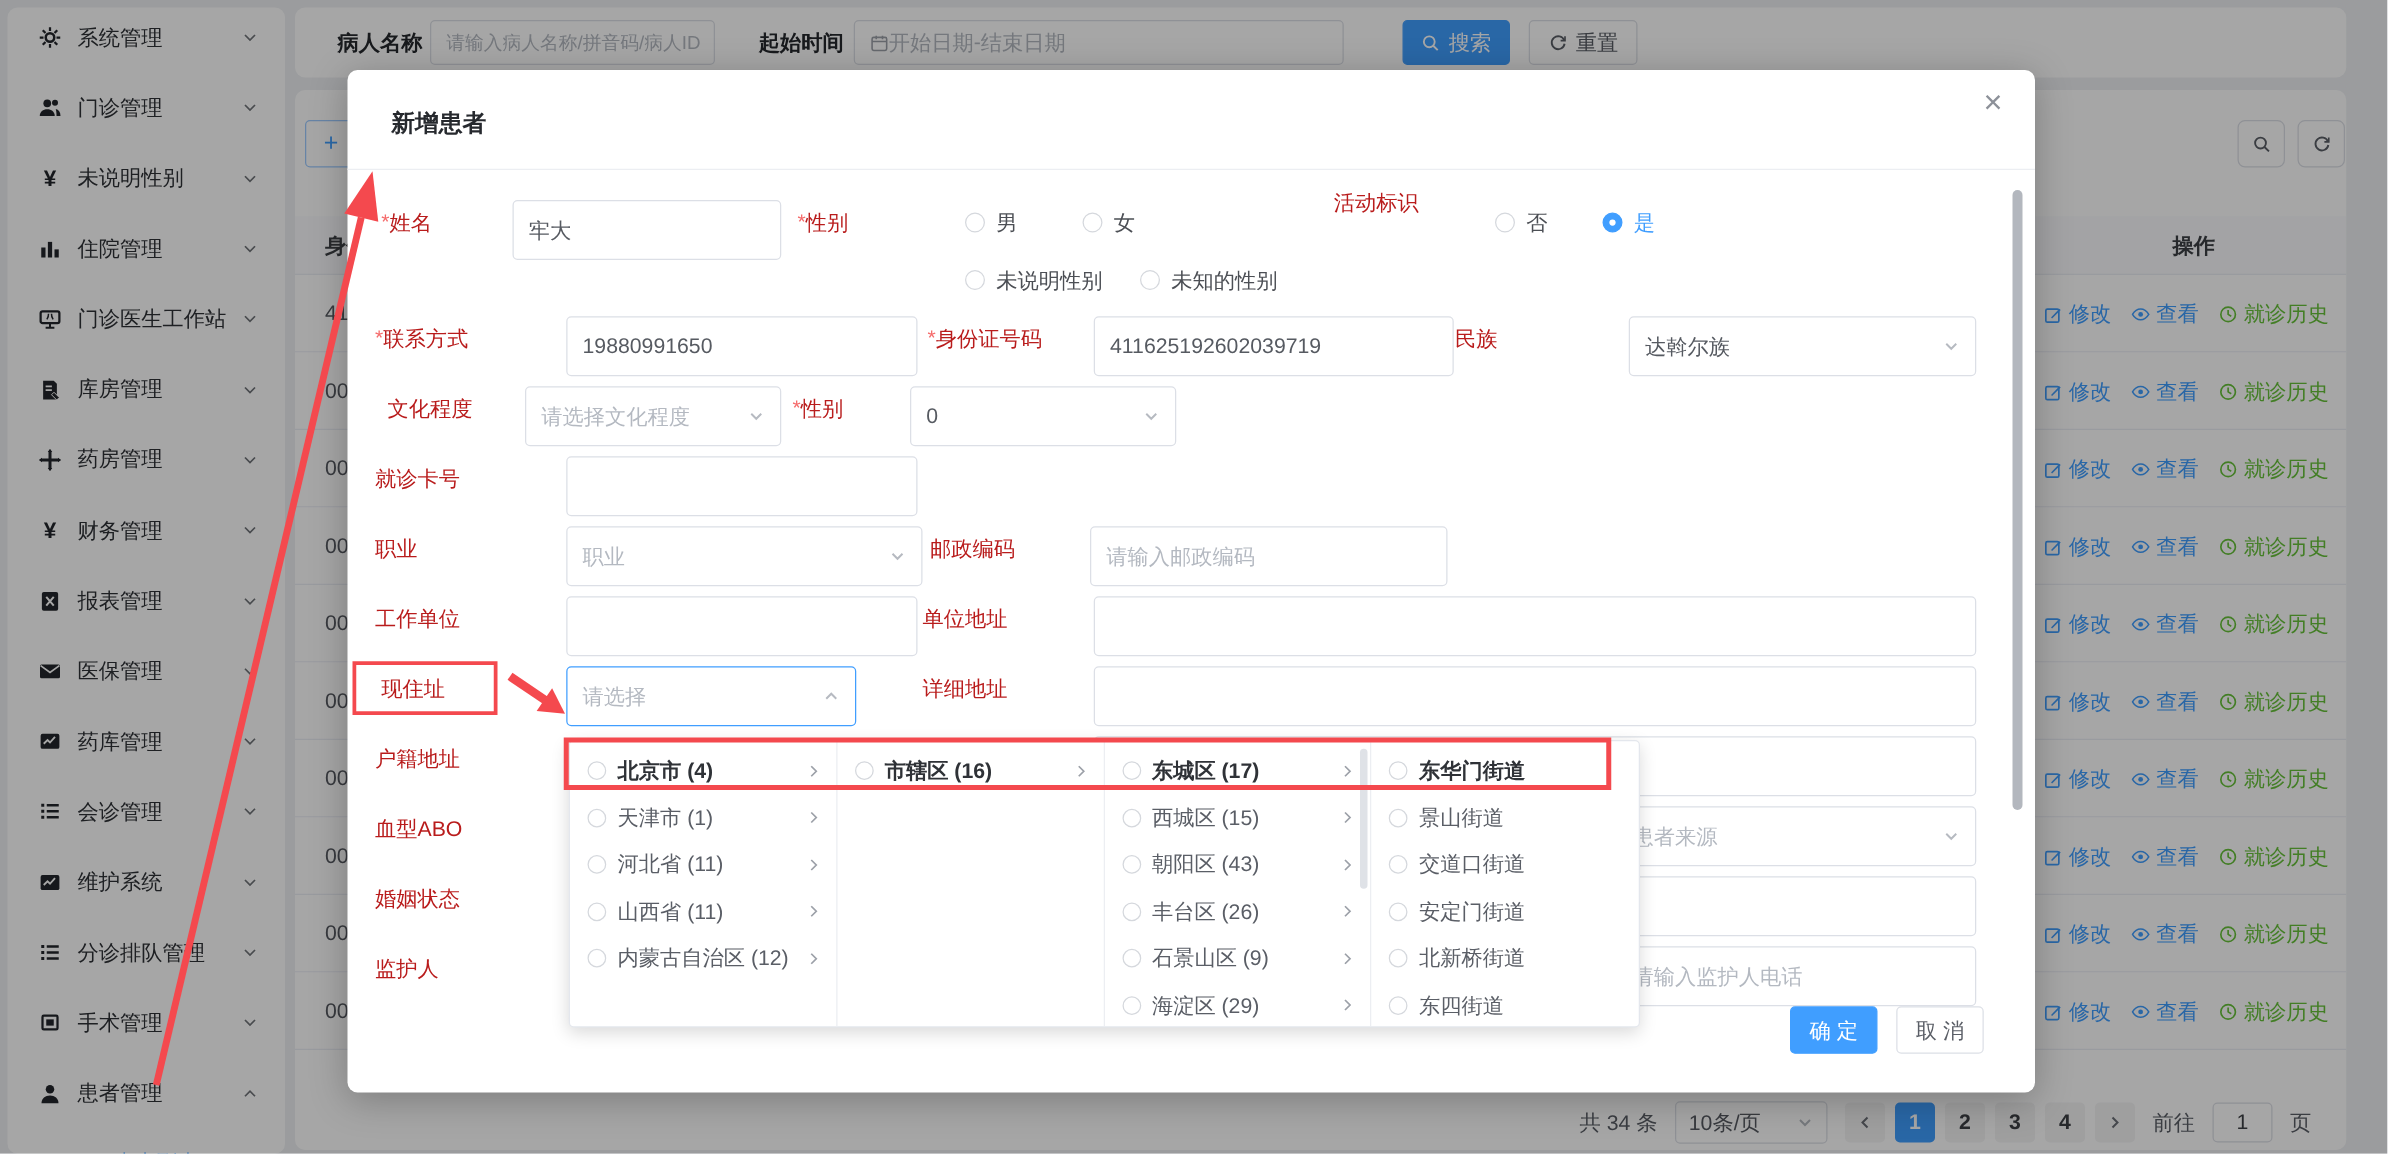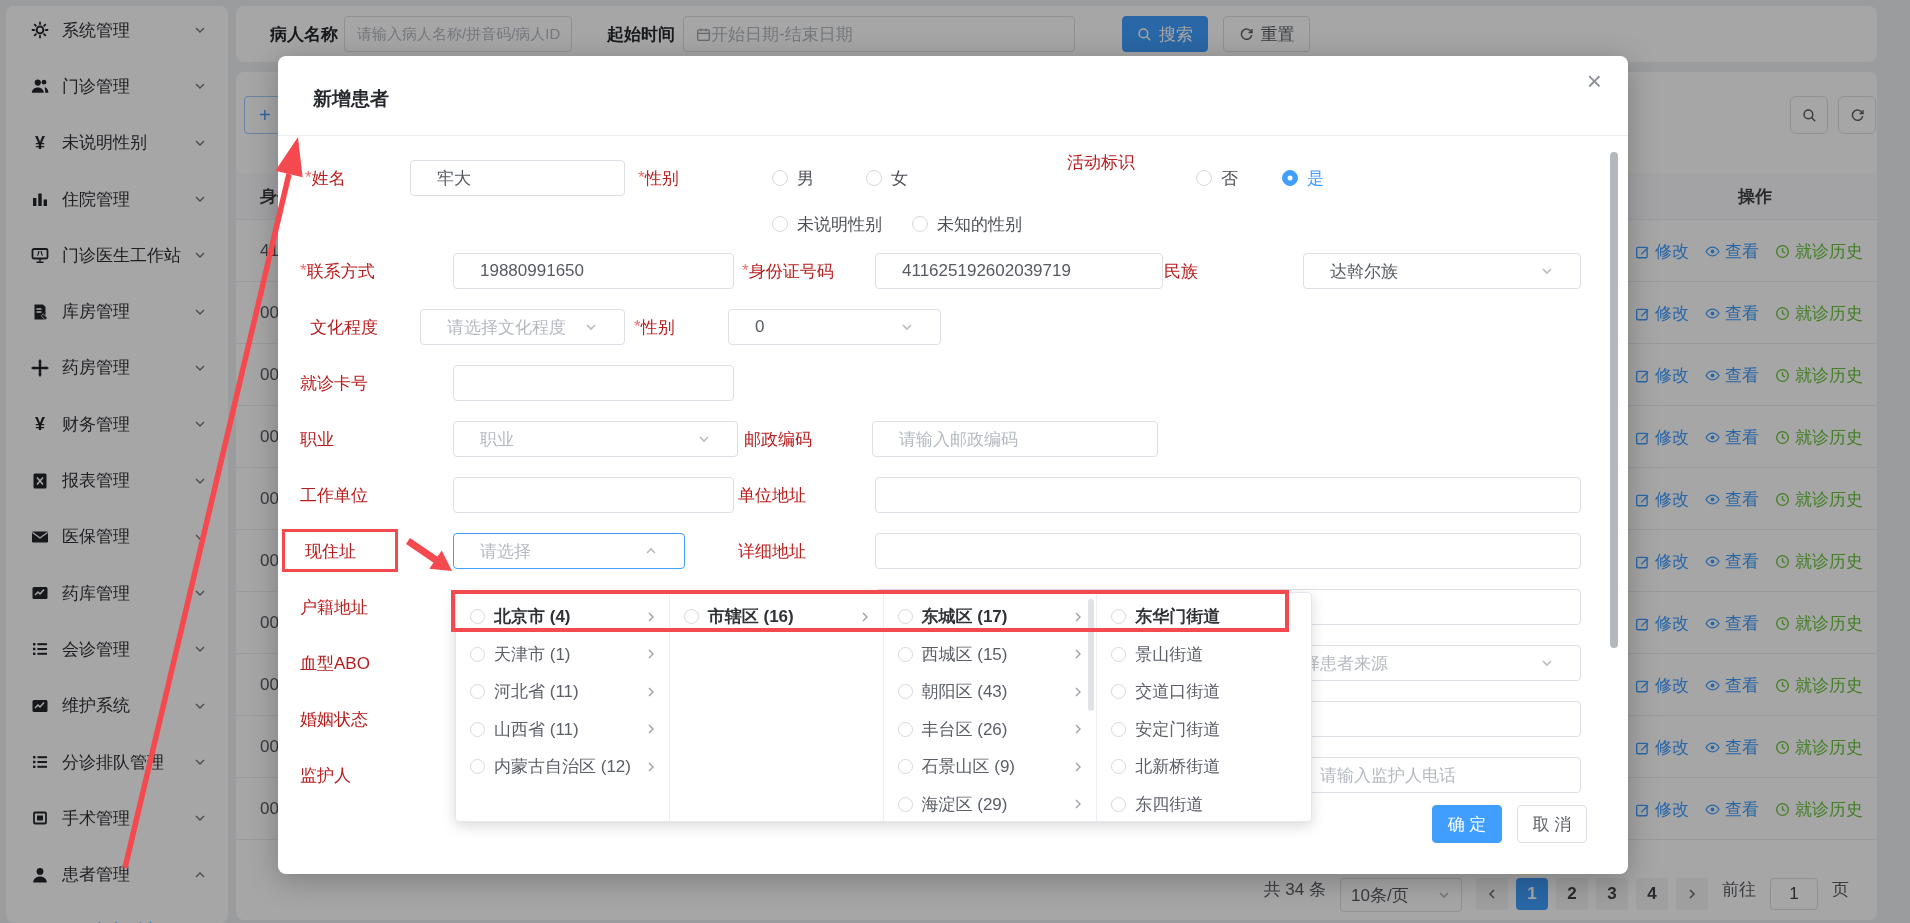--- a/index.html
+++ b/index.html
@@ -40,37 +40,37 @@
 .th-act{position:absolute;left:1429px;width:180px;top:0;height:47px;display:flex;align-items:center;justify-content:center;font-weight:700;color:#3c3f44}
 .rows{position:absolute;left:0;top:148px;width:100%}
 .t-row{position:relative;height:62px;border-bottom:1px solid #ebeef5;background:#fff}
 .rid{position:absolute;left:24px;top:0;height:62px;display:flex;align-items:center;color:#565a61;white-space:nowrap}
 .acts{position:absolute;right:14px;width:260px;top:0;height:62px;display:flex;align-items:center;justify-content:flex-end;gap:16px}
 .alink{display:inline-flex;align-items:center;gap:5px;cursor:pointer;white-space:nowrap}
 .alink svg{width:15px;height:15px}
 .a-blue{color:#409EFF}
 .a-green{color:#67C23A}
 
-.pager{position:absolute;right:28px;top:806px;height:40px;display:flex;align-items:flex-start;gap:14px;color:#5a5e66}
+.pager{position:absolute;right:28px;top:806px;height:40px;display:flex;align-items:center;gap:14px;color:#5a5e66}
 .pg-select{position:relative;width:122px;height:34px;border:1px solid #dcdfe6;border-radius:4px;background:#fff;display:flex;align-items:center;justify-content:space-between;padding:0 10px}
 .pg-btns{display:flex;align-items:center;gap:8px}
 .pg-btn{min-width:32px;height:32px;border-radius:4px;background:#f4f4f5;color:#3c3f44;display:flex;align-items:center;justify-content:center;cursor:pointer;font-weight:600}
 .pg-btn.active{background:#409EFF;color:#fff}
 .pg-btn svg{width:12px;height:12px}
 .goto-input{width:48px;height:32px;border:1px solid #dcdfe6;border-radius:4px;background:#fff;display:flex;align-items:center;justify-content:center;color:#3c3f44}
 
 .overlay{left:0;top:0;width:1910px;height:923px;background:rgba(0,0,0,.35);z-index:10}
 .modal{left:278px;top:56px;width:1350px;height:818px;background:#fff;border-radius:8px;z-index:20;box-shadow:0 6px 30px rgba(0,0,0,.25)}
 .m-title{position:absolute;left:35px;top:30px;font-size:19px;font-weight:700;color:#26292e}
 .m-divider{position:absolute;left:0;top:79px;width:100%;border-bottom:1px solid #eceef2}
 .m-close{position:absolute;right:26px;top:12px;font-size:26px;color:#8d9199;cursor:pointer;line-height:1}
 .m-scroll{position:absolute;left:1332px;top:96px;width:8px;height:496px;background:#b3b7be;border-radius:4px}
 .fl{position:absolute;height:36px;display:flex;align-items:center;color:#b91c1c;white-space:nowrap}
 .req::before{content:"* ";color:#F56C6C}
-.fi{position:absolute;height:36px;border:1px solid #dcdfe6;border-radius:4px;background:#fff;display:flex;align-items:center;padding:0 26px;overflow:hidden}
+.fi{position:absolute;height:48px;border:1px solid #dcdfe6;border-radius:4px;background:#fff;display:flex;align-items:center;padding:0 12px;overflow:hidden}
 .fi .caret{margin-left:auto;flex:0 0 14px}
 .caret svg{width:14px;height:14px}
 .fi.focus{border-color:#409EFF}
 .radio{position:absolute;height:36px;display:inline-flex;align-items:center;gap:9px;cursor:pointer}
 .rc{width:16px;height:16px;border:1px solid #d5d8dd;border-radius:50%;background:#fff;position:relative;flex:0 0 16px}
 .radio .rlbl{color:#4c4f55;white-space:nowrap}
 .radio.on .rc{background:#409EFF;border-color:#409EFF}
 .radio.on .rc::after{content:"";position:absolute;left:50%;top:50%;width:5px;height:5px;border-radius:50%;background:#fff;transform:translate(-50%,-50%)}
 .radio.on .rlbl{color:#409EFF}
 .m-btn{position:absolute;height:38px;border-radius:4px;display:flex;align-items:center;justify-content:center;cursor:pointer;font-size:17px}

